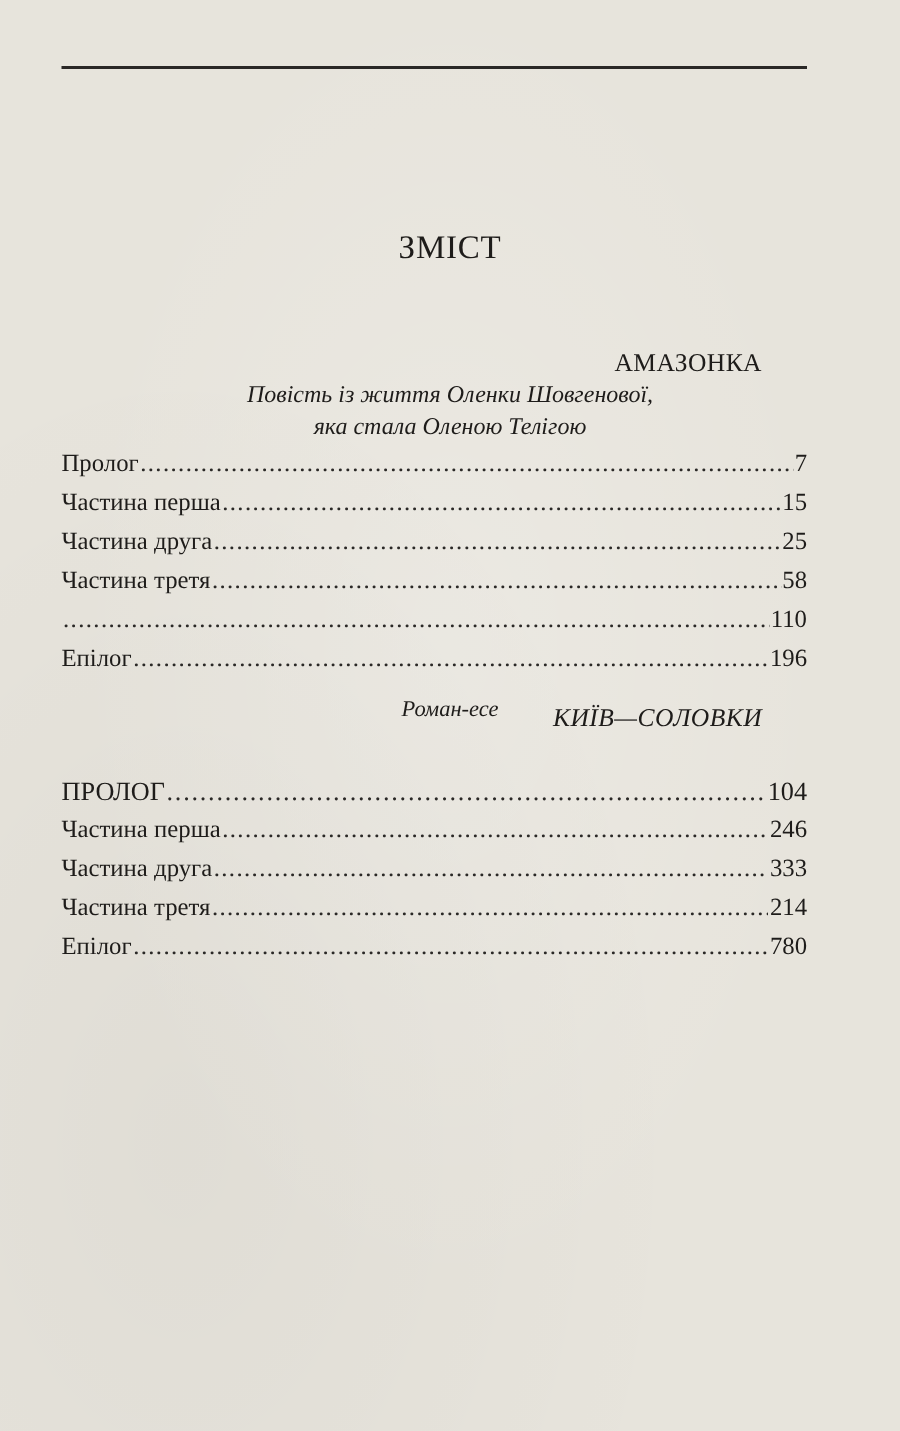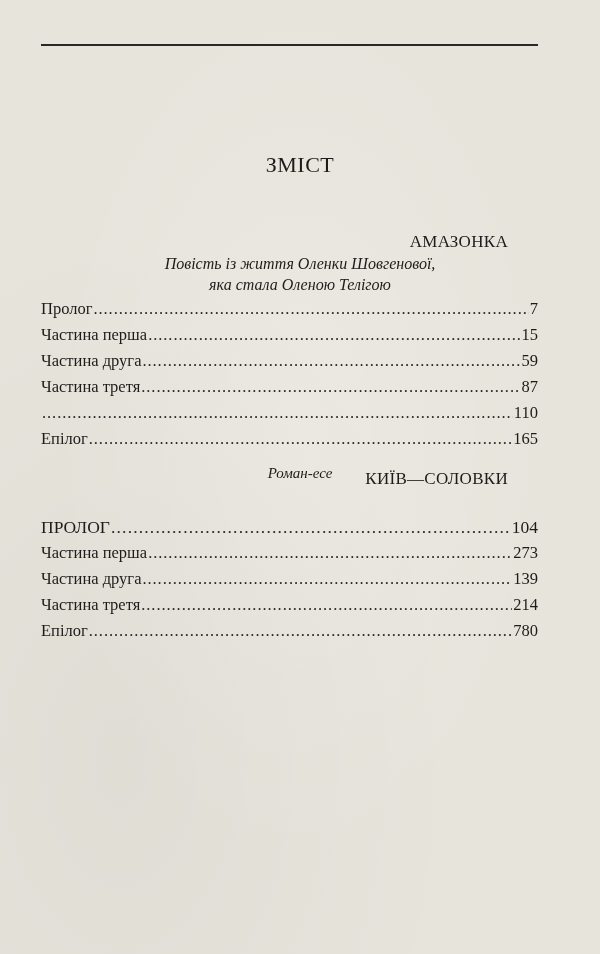--- a/index.html
+++ b/index.html
@@ -66,56 +66,56 @@
       <span class="page-num">7</span>
     </li>
     <li class="toc-row">
       <span class="label">Частина перша</span>
       <span class="leader"></span>
       <span class="page-num">15</span>
     </li>
     <li class="toc-row">
       <span class="label">Частина друга</span>
       <span class="leader"></span>
-      <span class="page-num">59</span>
+      <span class="page-num">25</span>
     </li>
     <li class="toc-row">
       <span class="label">Частина третя</span>
       <span class="leader"></span>
-      <span class="page-num">87</span>
+      <span class="page-num">58</span>
     </li>
     <li class="toc-row">
       <span class="leader"></span>
       <span class="page-num">110</span>
     </li>
     <li class="toc-row">
       <span class="label">Епілог</span>
       <span class="leader"></span>
-      <span class="page-num">165</span>
+      <span class="page-num">196</span>
     </li>
   </ul>
 
-  <div class="section-title" style="top:469px;">КИЇВ—СОЛОВКИ</div>
+  <div class="section-title" style="top:469px;font-style:italic;">КИЇВ—СОЛОВКИ</div>
   <div class="subtitle" style="top:465px; font-size:15px;">Роман-есе</div>
 
   <ul class="toc-list" style="top:514px;">
     <li class="toc-row caps">
       <span class="label">ПРОЛОГ</span>
       <span class="leader"></span>
       <span class="page-num">104</span>
     </li>
     <li class="toc-row">
       <span class="label">Частина перша</span>
       <span class="leader"></span>
-      <span class="page-num">273</span>
+      <span class="page-num">246</span>
     </li>
     <li class="toc-row">
       <span class="label">Частина друга</span>
       <span class="leader"></span>
-      <span class="page-num">139</span>
+      <span class="page-num">333</span>
     </li>
     <li class="toc-row">
       <span class="label">Частина третя</span>
       <span class="leader"></span>
       <span class="page-num">214</span>
     </li>
     <li class="toc-row">
       <span class="label">Епілог</span>
       <span class="leader"></span>
       <span class="page-num">780</span>

